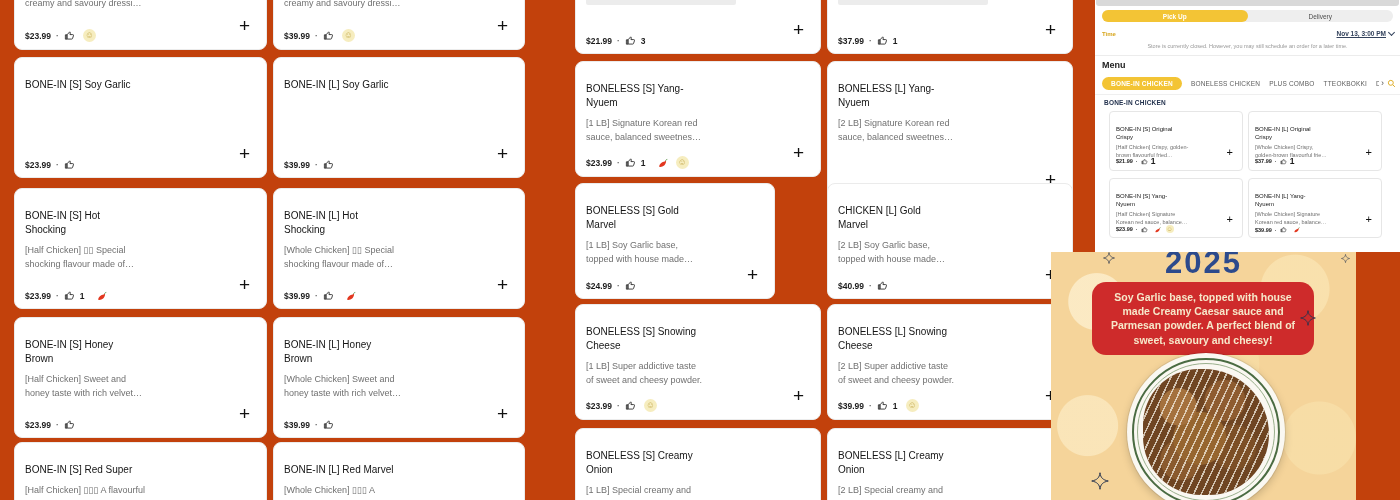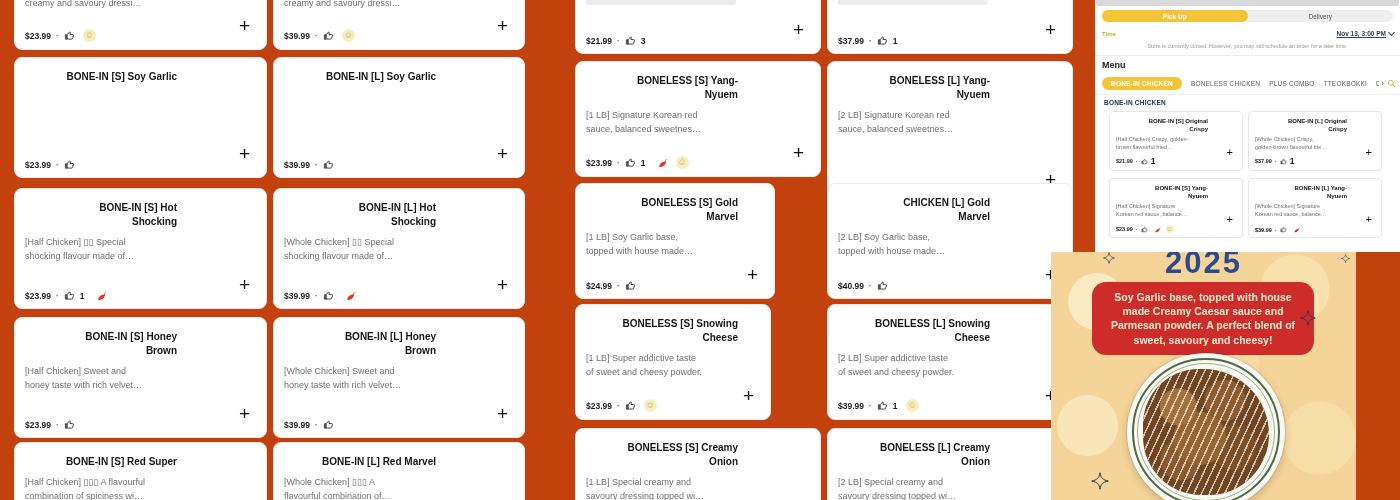--- a/index.html
+++ b/index.html
@@ -3,22 +3,22 @@
 <meta charset="utf-8">
 <style>
   html,body{margin:0;padding:0;background:#fff;}
   #app{position:relative;width:1400px;height:500px;overflow:hidden;background:#c2410c;
        font-family:"Liberation Sans",sans-serif;-webkit-font-smoothing:antialiased;}
 
   
   .layer{position:absolute;inset:0;}
   .card{position:absolute;background:#fff;border:1px solid #ebebeb;border-radius:8px;
         box-sizing:border-box;padding:12px 10px;}
-  .card .title{font-size:10px;font-weight:bold;color:#151515;line-height:1.4;
-        white-space:pre-line;width:152px;margin:0 0 7px;text-align:right;}
+  .card .title{font-size:10px;font-weight:normal;color:#151515;line-height:1.4;
+        white-space:pre-line;width:152px;margin:8px 0 7px;}
   .card .desc{font-size:9px;color:#707070;line-height:1.5;white-space:pre-line;width:178px;}
   .card.clip-top .desc{position:absolute;top:67px;left:10px;margin:0;}
   .sliver{position:absolute;top:58px;left:10px;width:150px;height:8px;background:#dcdcdc;
         opacity:.55;border-radius:2px;}
   .pricerow{position:absolute;left:10px;bottom:7px;display:flex;align-items:center;gap:5px;
         font-weight:bold;color:#1c1c1c;font-size:8.5px;justify-content:flex-end;}
   .dot{color:#666;}
   .thumb svg{width:11px;height:11px;display:block;}
   .count{font-size:8.5px;}
   .chili{margin-left:6px;}.chili svg{width:11px;height:11px;display:block;}
@@ -363,21 +363,21 @@
           <span class="price">$40.99</span>
           <span class="dot">·</span>
           <span class="thumb">
             <svg viewBox="0 0 24 24" fill="none" stroke="#1c1c1c" stroke-width="1.8" stroke-linejoin="round">
               <path d="M3 10.5h3.4V20H3z"></path>
               <path d="M6.4 19.2V10.7L12.5 4l.9 1c.3.4.4.9.3 1.4L13 10h5.8a1.9 1.9 0 0 1 1.8 2.5l-1.9 5.9a2 2 0 0 1-1.9 1.4H7.8z"></path>
             </svg>
           </span>
         </div>
       </div>
-      <div class="card" style="left: 575px; top: 304px; width: 196px; height: 116px;">
+      <div class="card" style="left: 575px; top: 304px; width: 246px; height: 116px;">
         <div class="title">BONELESS [S] Snowing
 Cheese</div>
         <div class="desc">[1 LB] Super addictive taste
 of sweet and cheesy powder.</div>
         <div class="plus">+</div>
         <div class="pricerow">
           <span class="price">$23.99</span>
           <span class="dot">·</span>
           <span class="thumb">
             <svg viewBox="0 0 24 24" fill="none" stroke="#1c1c1c" stroke-width="1.8" stroke-linejoin="round">

